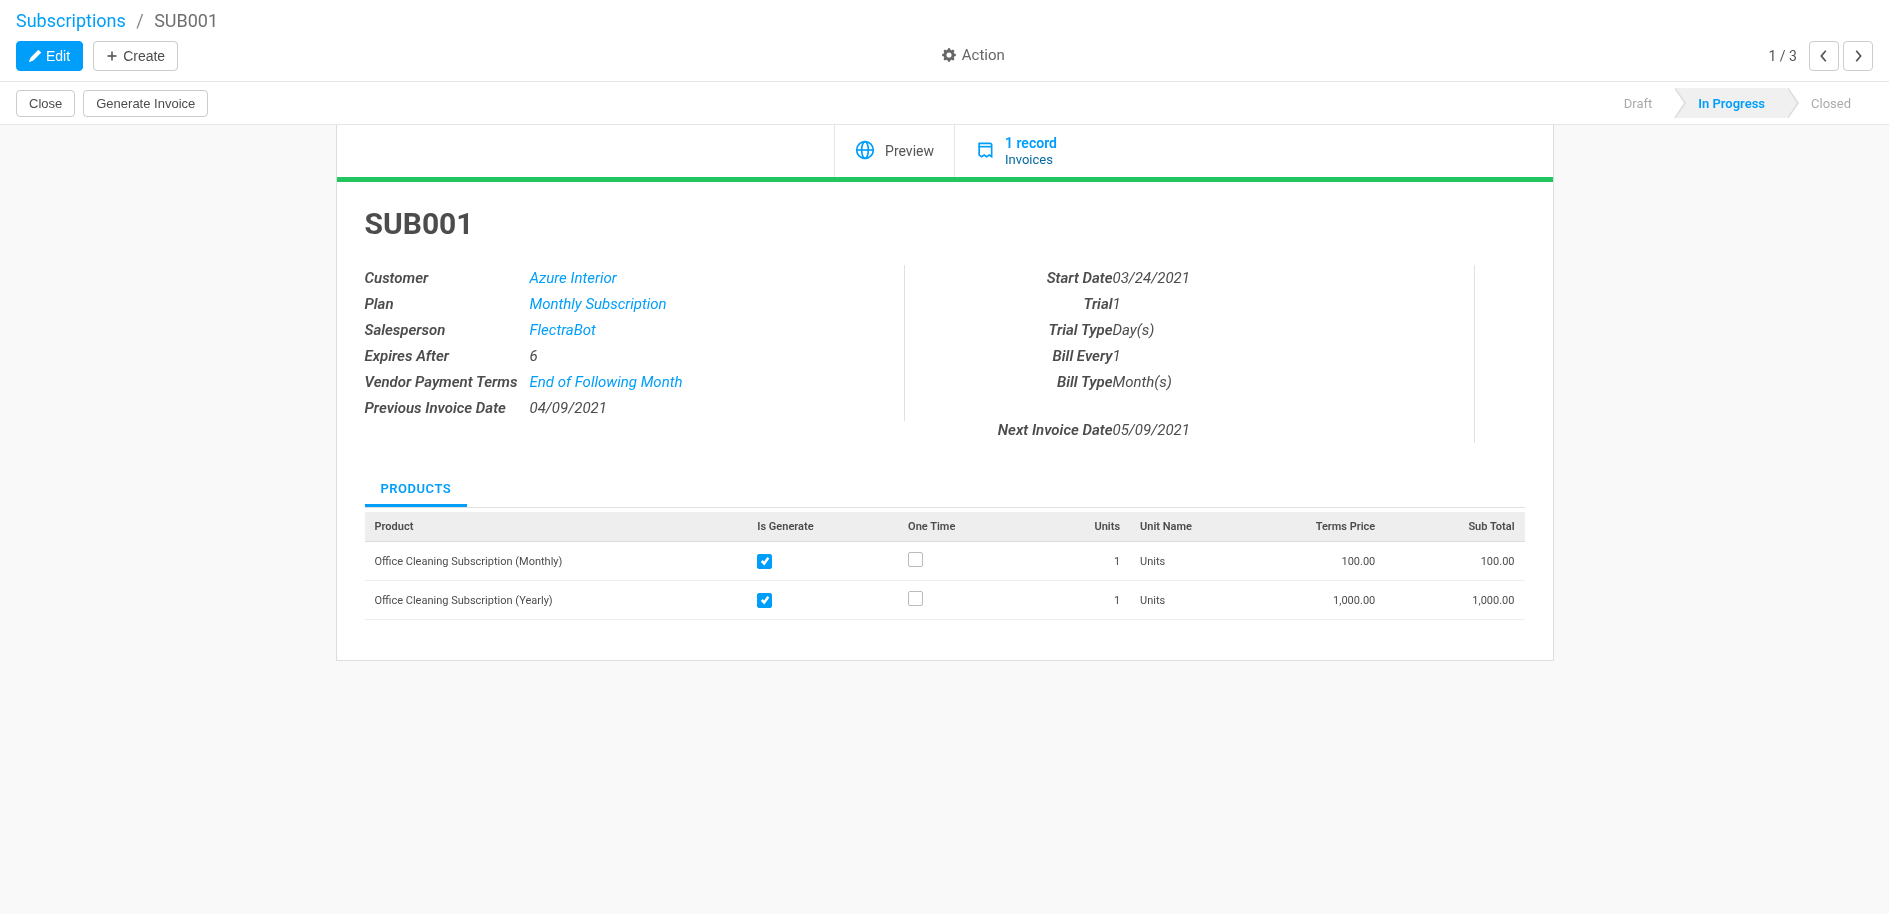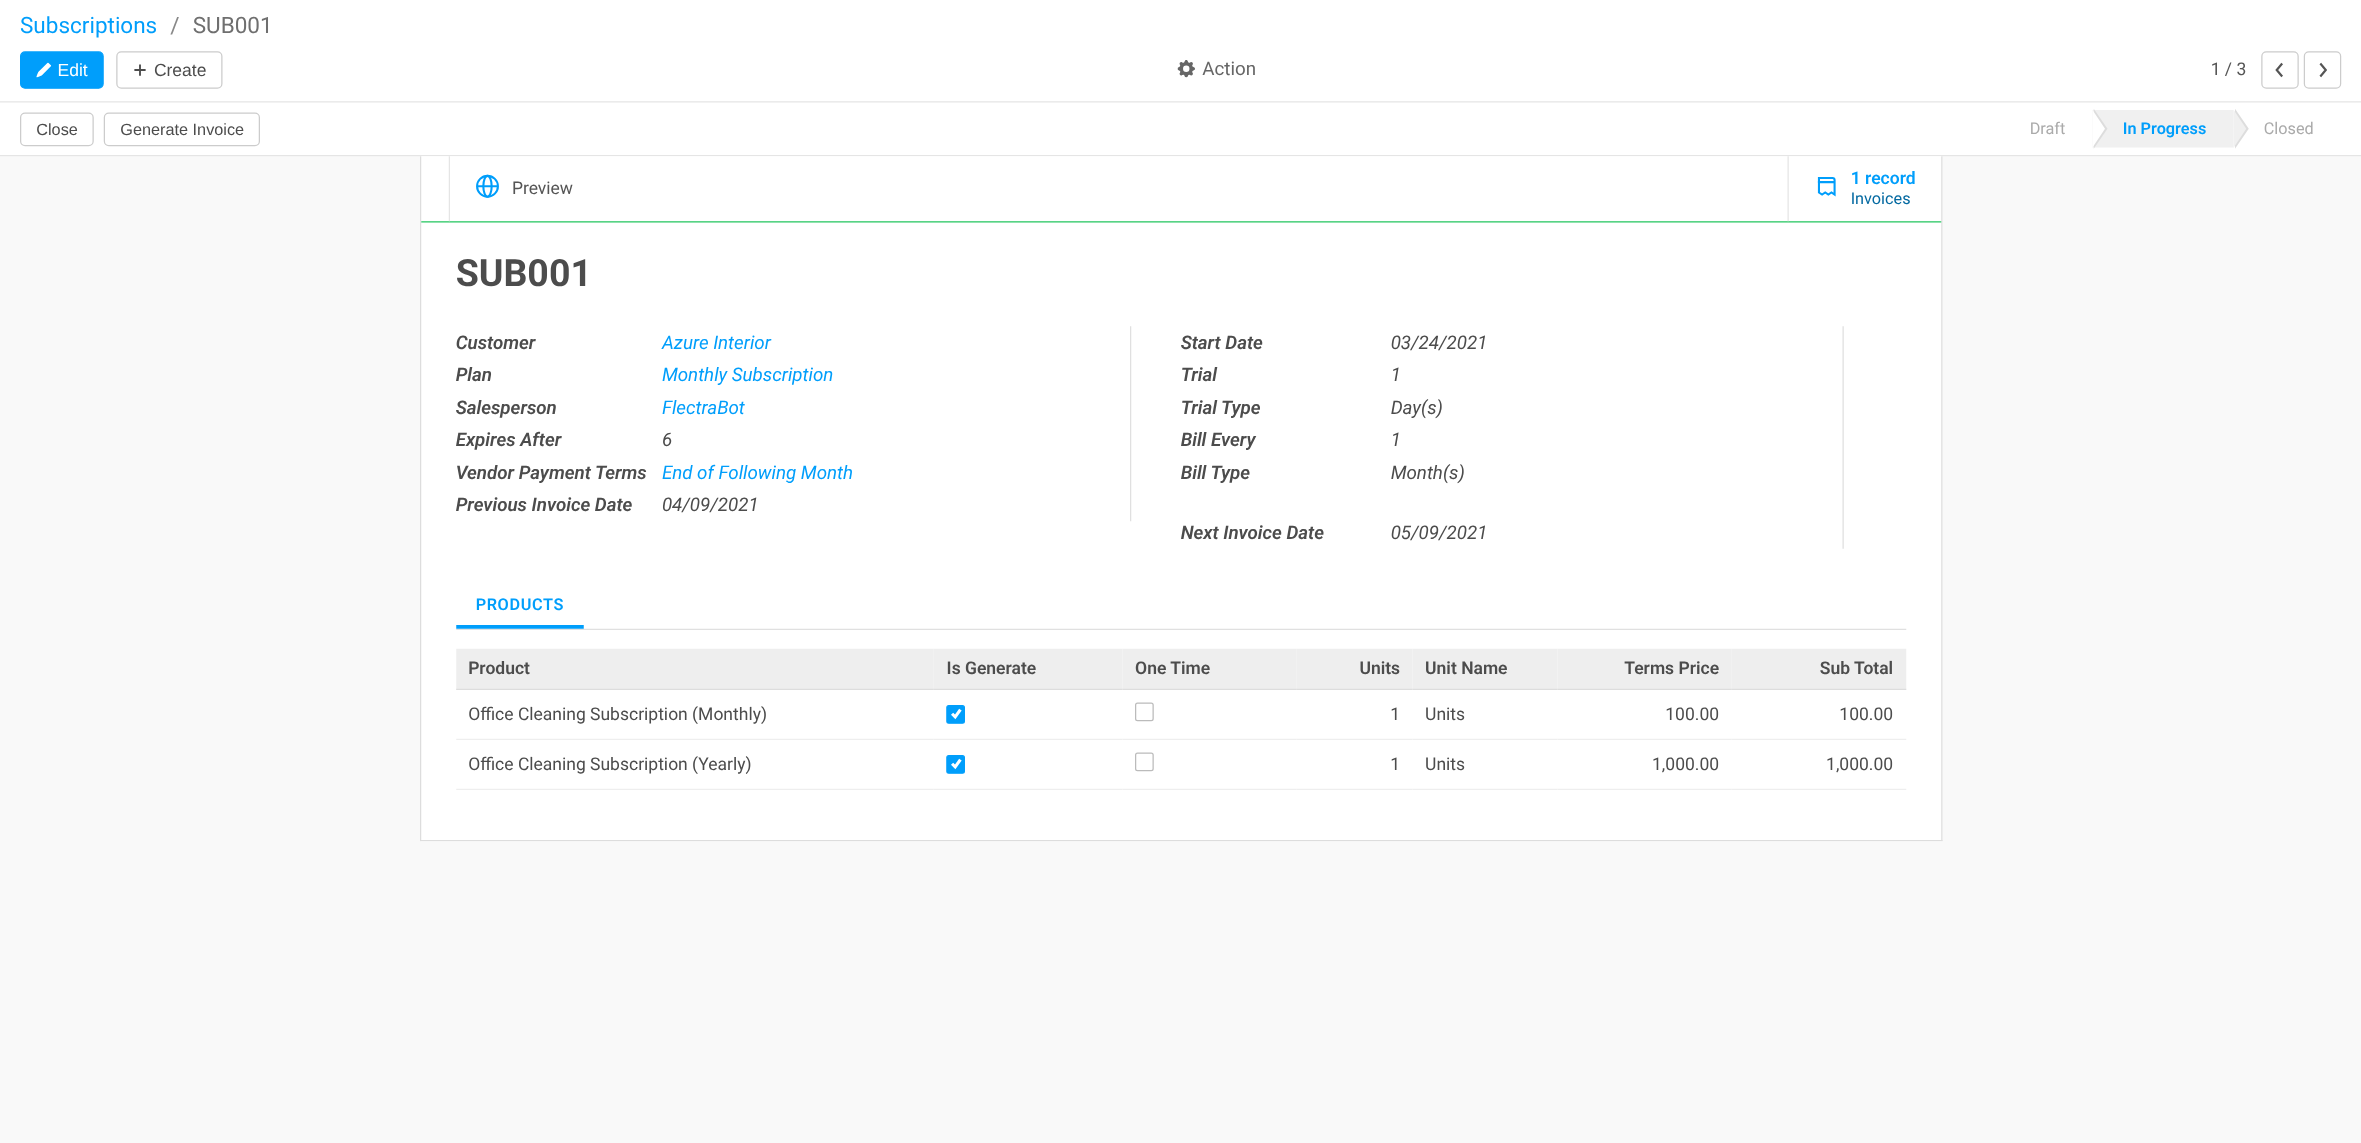--- a/index.html
+++ b/index.html
@@ -36,47 +36,47 @@
   .status-step { position:relative; height:30px; display:flex; align-items:center; padding:0 22px 0 24px; font-size:13px; color:#aaa; background:#fff;}
   .status-step.active { color:#009efb; font-weight:600; background:#f0f0f0; }
   .status-step::after { content:""; position:absolute; right:-10px; top:0; border-top:15px solid transparent; border-bottom:15px solid transparent; border-left:10px solid #fff; z-index:2; }
   .status-step.active::after { border-left-color:#f0f0f0; }
   .status-step::before { content:""; position:absolute; right:-12px; top:-1px; border-top:16px solid transparent; border-bottom:16px solid transparent; border-left:11px solid #ddd; z-index:1; }
   .status-step:last-child::after, .status-step:last-child::before { display:none; }
   
   .content-wrap { display:flex; justify-content:center; padding: 0; }
   .sheet { width: 1218px; background:#fff; border:1px solid #ddd; border-top:none; margin-top:0; }
   
-  .sheet-buttons { display:flex; justify-content:space-between; border-bottom:1px solid #22c55e;padding-left:22px; }
+  .sheet-buttons { display:flex; justify-content:center; border-bottom:5px solid #22c55e;padding-left:22px; }
   .sheet-btn { border-left:1px solid #e5e5e5; padding:10px 20px; display:flex; align-items:center; gap:10px; cursor:pointer; }
   .sheet-btn .icon { color:#009efb; }
   .sheet-btn svg { width:20px; height:20px; }
   .sheet-btn .label { color:#555; font-size:14px; }
   .sheet-btn.highlight .label-top { color:#009efb; font-weight:600; font-size:14px; }
   .sheet-btn.highlight .label-bot { color:#0369a1; font-size:13px;}
   .sheet-btn .stack { display:flex; flex-direction:column; line-height:1.2; }
   
   .sheet-body { padding: 24px 28px 40px 28px; }
   .record-title { font-size: 30px; font-weight:700; color:#4c4c4c; margin-bottom: 24px; }
   
   .fields { display:flex; gap:0; }
   .fields-col { flex:1;font-style:italic; }
   .fields-col:first-child { border-right: 0; position:relative; }
   .field-row { display:flex; padding: 4px 0; font-size:15px; }
   .field-label { width: 165px; font-weight:600; color:#4c4c4c; }
   .fields-col.right .field-label { width: 168px; }
   .field-value { color:#4c4c4c; }
   .field-value a { color:#009efb; text-decoration:none; }
   .fields-col.left .inner { border-right:1px solid #e0e0e0; padding-right:30px; margin-right:40px;}
-  .fields-col.right .inner { border-right:1px solid #e0e0e0; padding-right:30px; margin-right:50px;}
+  .fields-col.right .inner { border-right:1px solid #e0e0e0; padding-right:30px; margin-right:50px;text-align:right;}
   
   .tabs { margin-top: 30px; border-bottom:1px solid #e0e0e0; }
   .tab { display:inline-block; padding:8px 16px; font-size:13px; font-weight:600; color:#009efb; border-bottom:3px solid #009efb; letter-spacing:0.5px; }
   
-  table.products { width:100%; border-collapse:collapse; margin-top:15px; font-size:14px; }
+  table.products { width:100%; border-collapse:collapse; margin-top:4px; font-size:11px; }
   table.products th { text-align:left; background:#eee; padding:8px 10px; font-weight:600; color:#4c4c4c; border-bottom:1px solid #ddd; }
   table.products th.num, table.products td.num { text-align:right; }
   table.products td { padding:10px 10px; border-bottom:1px solid #eee; color:#4c4c4c; }
   .chk { width:15px; height:15px; border:1px solid #bbb; border-radius:2px; display:inline-flex; align-items:center; justify-content:center; background:#fff; }
   .chk.checked { background:#009efb; border-color:#009efb; }
   .chk.checked svg { width:10px; height:10px; stroke:#fff; stroke-width:3; fill:none; }
 </style>
 </head>
 <body>
 

